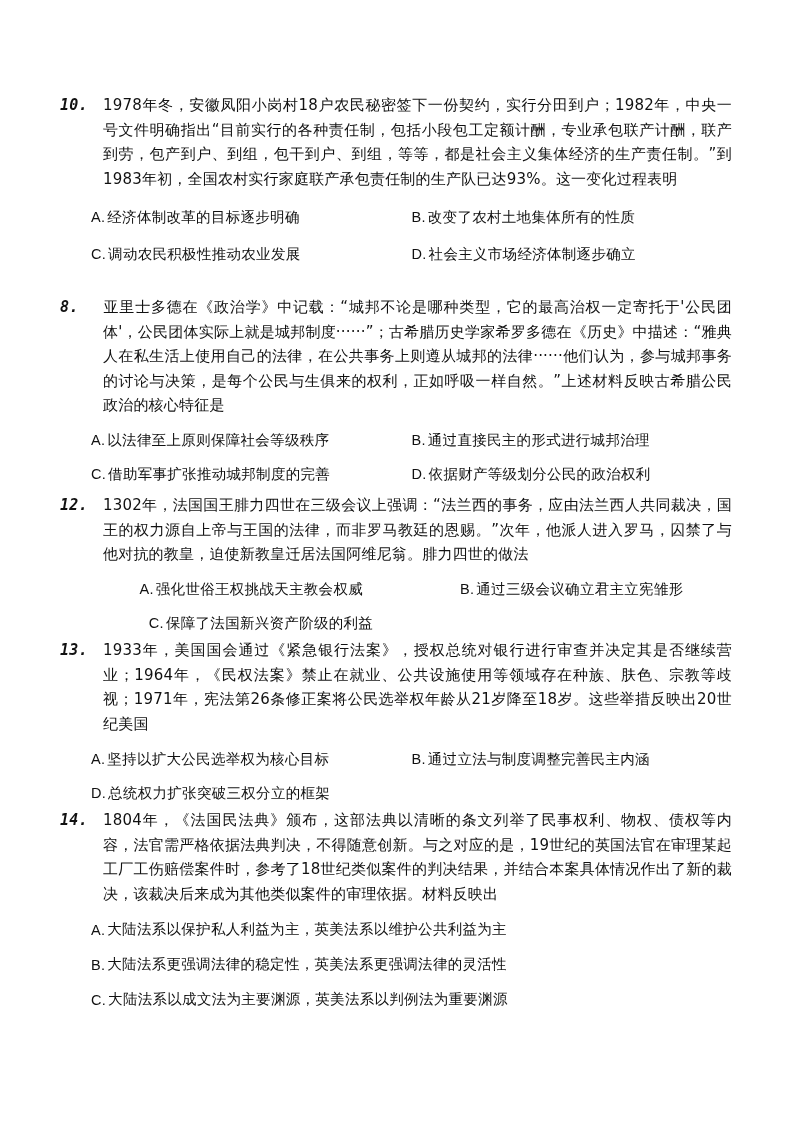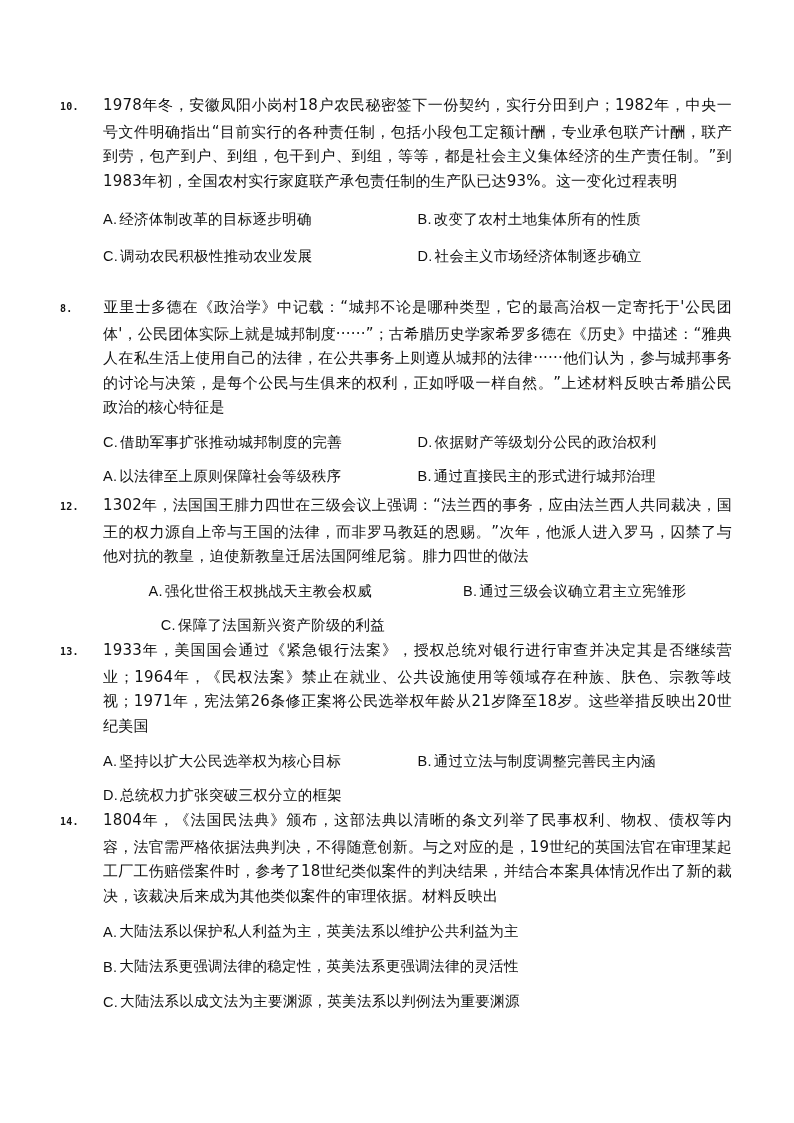--- a/index.html
+++ b/index.html
@@ -8,22 +8,22 @@
     font-family: "DejaVu Sans", "Liberation Sans", sans-serif;
     color: #111111;
   }
   .page { position: absolute; left: 0; top: 0; width: 794px; height: 1123px; }
   .q { position: absolute; left: 60px; width: 672px; }
   .stem {
     font-size: 15px; line-height: 24.5px;
     padding-left: 43px; text-indent: -43px;
     text-align: justify; letter-spacing: 0.2px;
   }
-  .qnum { display: inline-block; width: 43px; text-indent: 0; font-family: "DejaVu Sans Mono", "Liberation Mono", monospace; font-size: 10px; font-weight: bold; }
-  .opts { position: relative; margin-left: 43px; margin-top: 6px; }
+  .qnum { display: inline-block; width: 43px; text-indent: 0; font-family: "DejaVu Sans Mono", "Liberation Mono", monospace; font-size: 15px; font-weight: bold; font-style: italic; }
+  .opts { position: relative; margin-left: 31px; margin-top: 6px; }
   .opt-row { display: flex; height: 34px; align-items: center; }
   .opt { font-size: 14.5px; width: 340px; white-space: nowrap; letter-spacing: 0.3px; }
   .opt-full { font-size: 14.5px; height: 35px; display: flex; align-items: center; white-space: nowrap; letter-spacing: 0.3px; }
   .opt-letter { font-family: "Liberation Sans", sans-serif; margin-right: 2px; }
 </style>
 </head>
 <body>
 
 <div class="page">
 
@@ -38,26 +38,26 @@
         <div class="opt"><span class="opt-letter">C.</span><span>调动农民积极性推动农业发展</span></div>
         <div class="opt"><span class="opt-letter">D.</span><span>社会主义市场经济体制逐步确立</span></div>
       </div>
     </div>
   </div>
 
   <div class="q" style="top:295px;">
     <div class="stem"><span class="qnum">8.</span><span>亚里士多德在《政治学》中记载：“城邦不论是哪种类型，它的最高治权一定寄托于'公民团体'，公民团体实际上就是城邦制度······”；古希腊历史学家希罗多德在《历史》中描述：“雅典人在私生活上使用自己的法律，在公共事务上则遵从城邦的法律······他们认为，参与城邦事务的讨论与决策，是每个公民与生俱来的权利，正如呼吸一样自然。”上述材料反映古希腊公民政治的核心特征是</span></div>
     <div class="opts" style="margin-top:6px;">
       <div class="opt-row">
+        <div class="opt"><span class="opt-letter">A.</span><span>以法律至上原则保障社会等级秩序</span></div>
+        <div class="opt"><span class="opt-letter">B.</span><span>通过直接民主的形式进行城邦治理</span></div>
+      </div>
+      <div class="opt-row">
         <div class="opt"><span class="opt-letter">C.</span><span>借助军事扩张推动城邦制度的完善</span></div>
         <div class="opt"><span class="opt-letter">D.</span><span>依据财产等级划分公民的政治权利</span></div>
-      </div>
-      <div class="opt-row">
-        <div class="opt"><span class="opt-letter">A.</span><span>以法律至上原则保障社会等级秩序</span></div>
-        <div class="opt"><span class="opt-letter">B.</span><span>通过直接民主的形式进行城邦治理</span></div>
       </div>
     </div>
   </div>
 
   <div class="q" style="top:493px;">
     <div class="stem"><span class="qnum">12.</span><span>1302年，法国国王腓力四世在三级会议上强调：“法兰西的事务，应由法兰西人共同裁决，国王的权力源自上帝与王国的法律，而非罗马教廷的恩赐。”次年，他派人进入罗马，囚禁了与他对抗的教皇，迫使新教皇迁居法国阿维尼翁。腓力四世的做法</span></div>
     <div class="opts" style="margin-top:6px;text-align:center;">
       <div class="opt-row">
         <div class="opt"><span class="opt-letter">A.</span><span>强化世俗王权挑战天主教会权威</span></div>
         <div class="opt"><span class="opt-letter">B.</span><span>通过三级会议确立君主立宪雏形</span></div>

